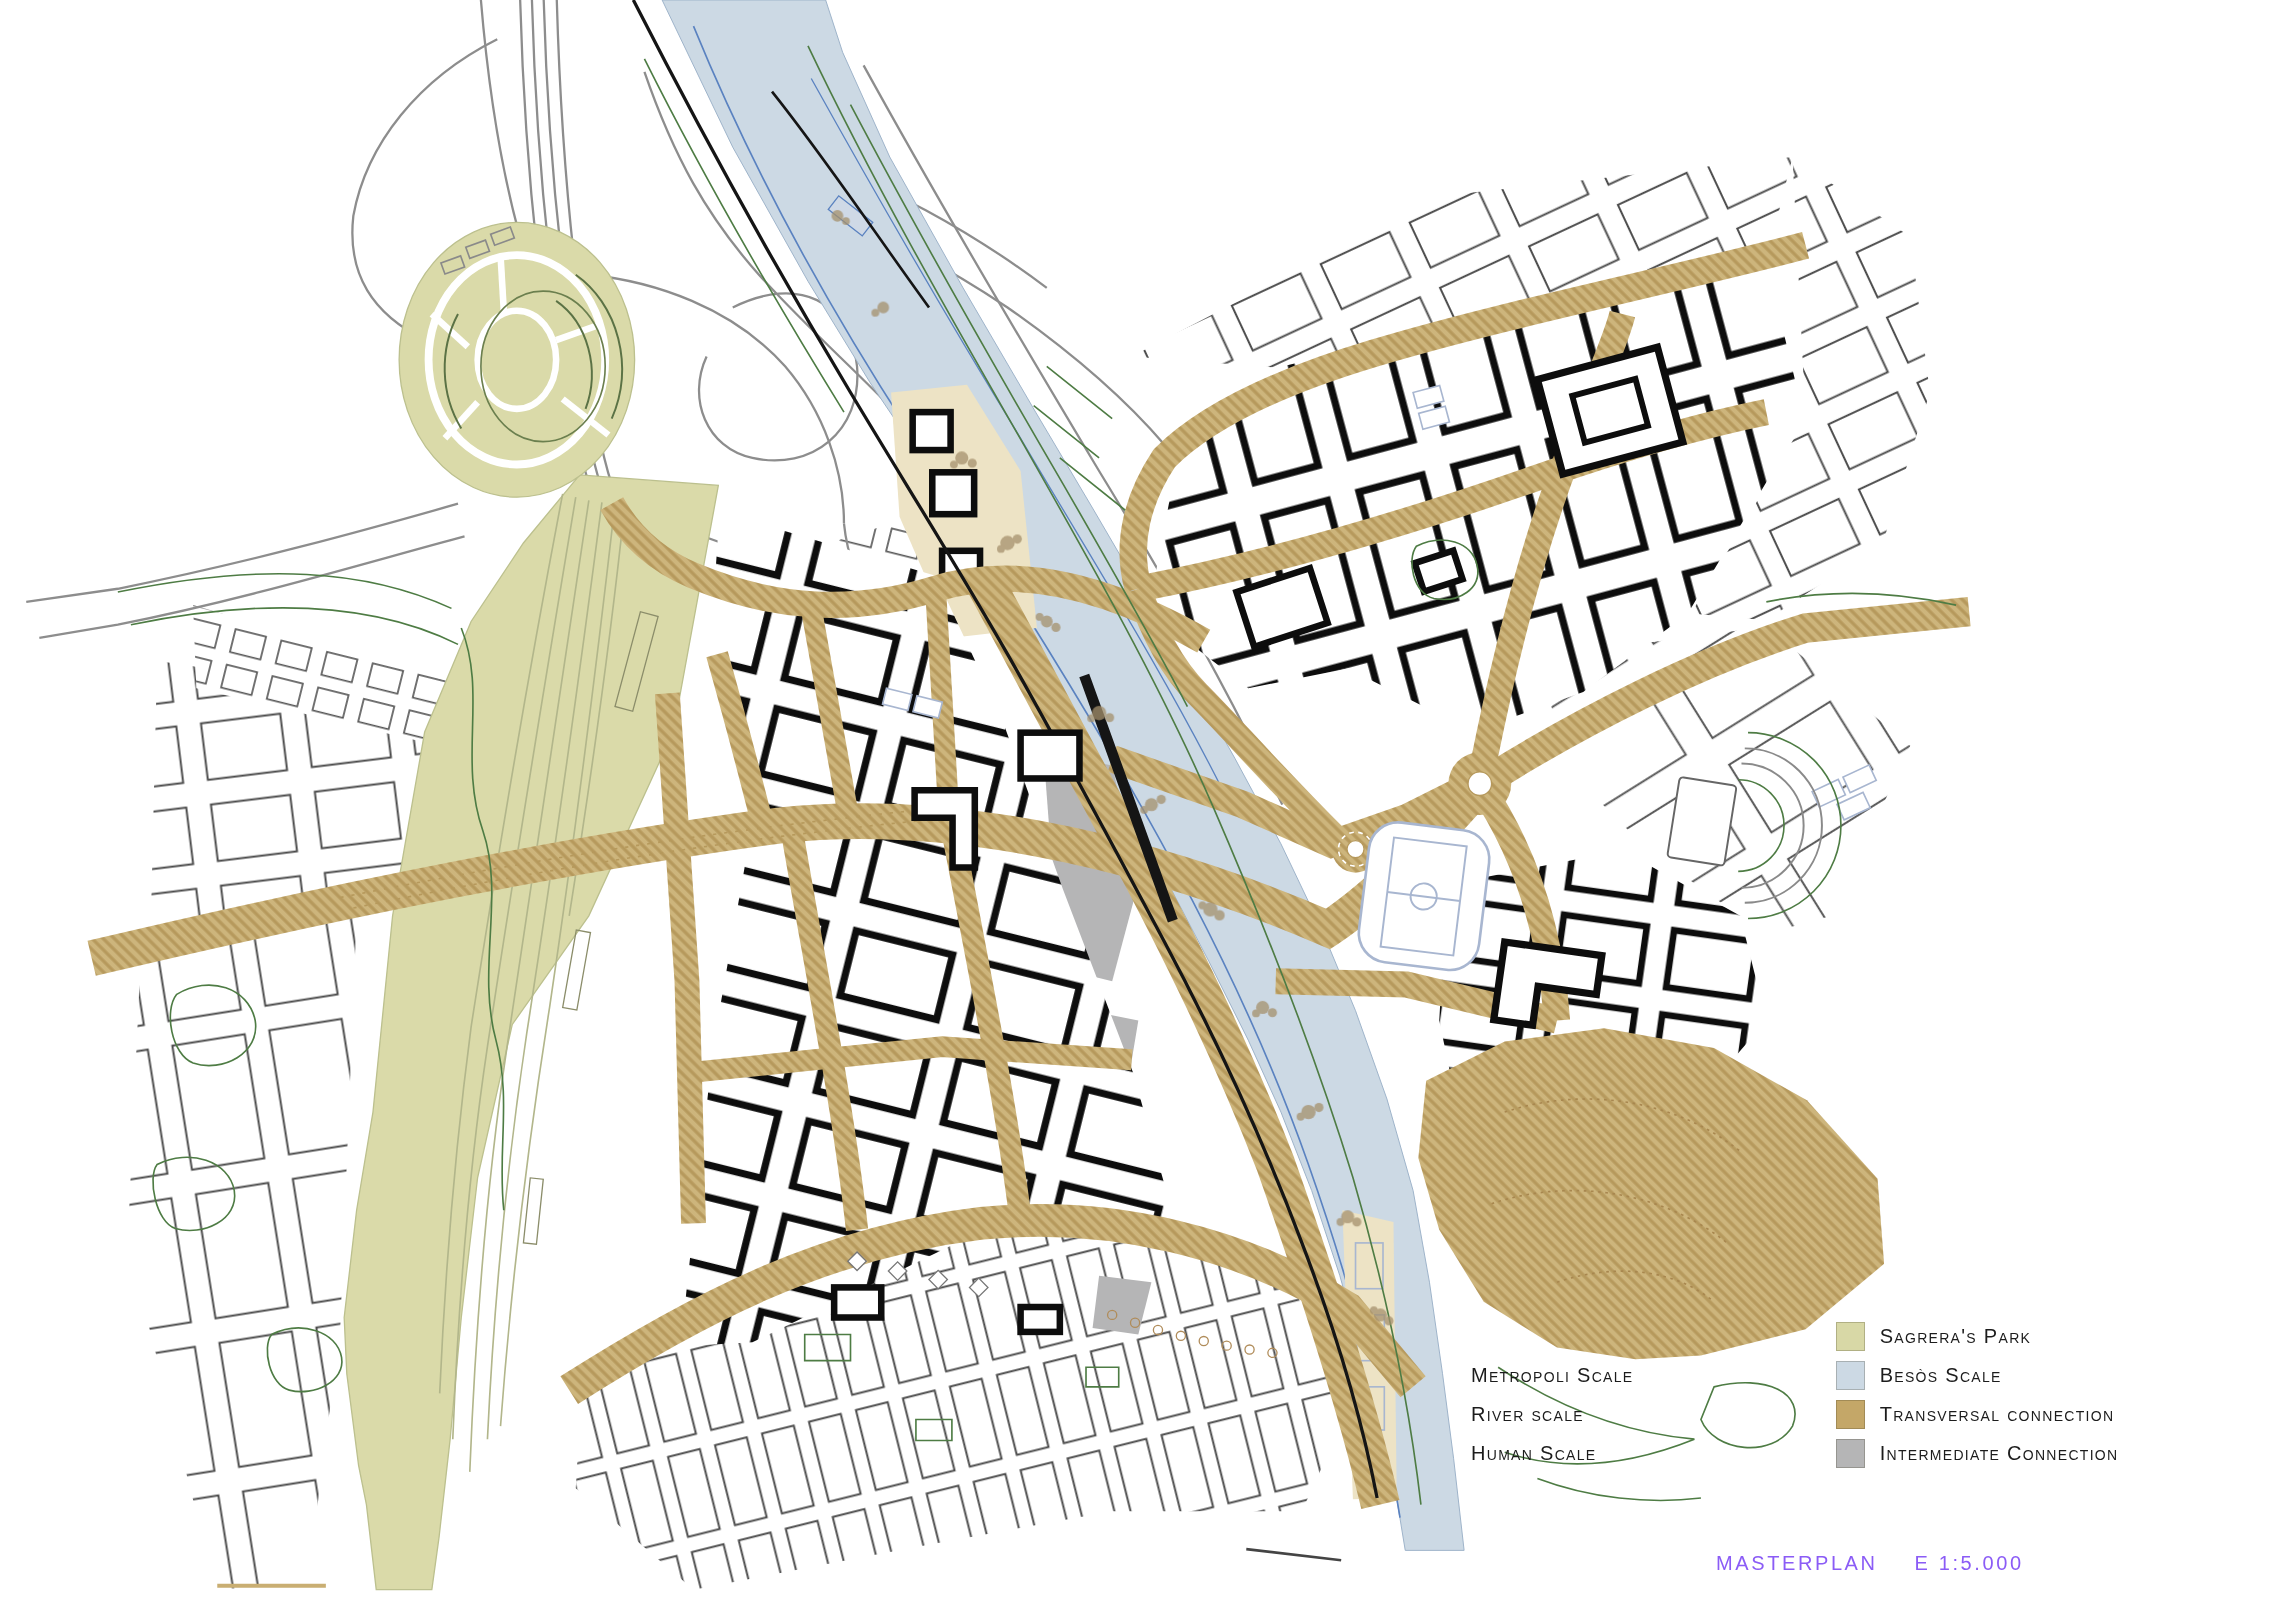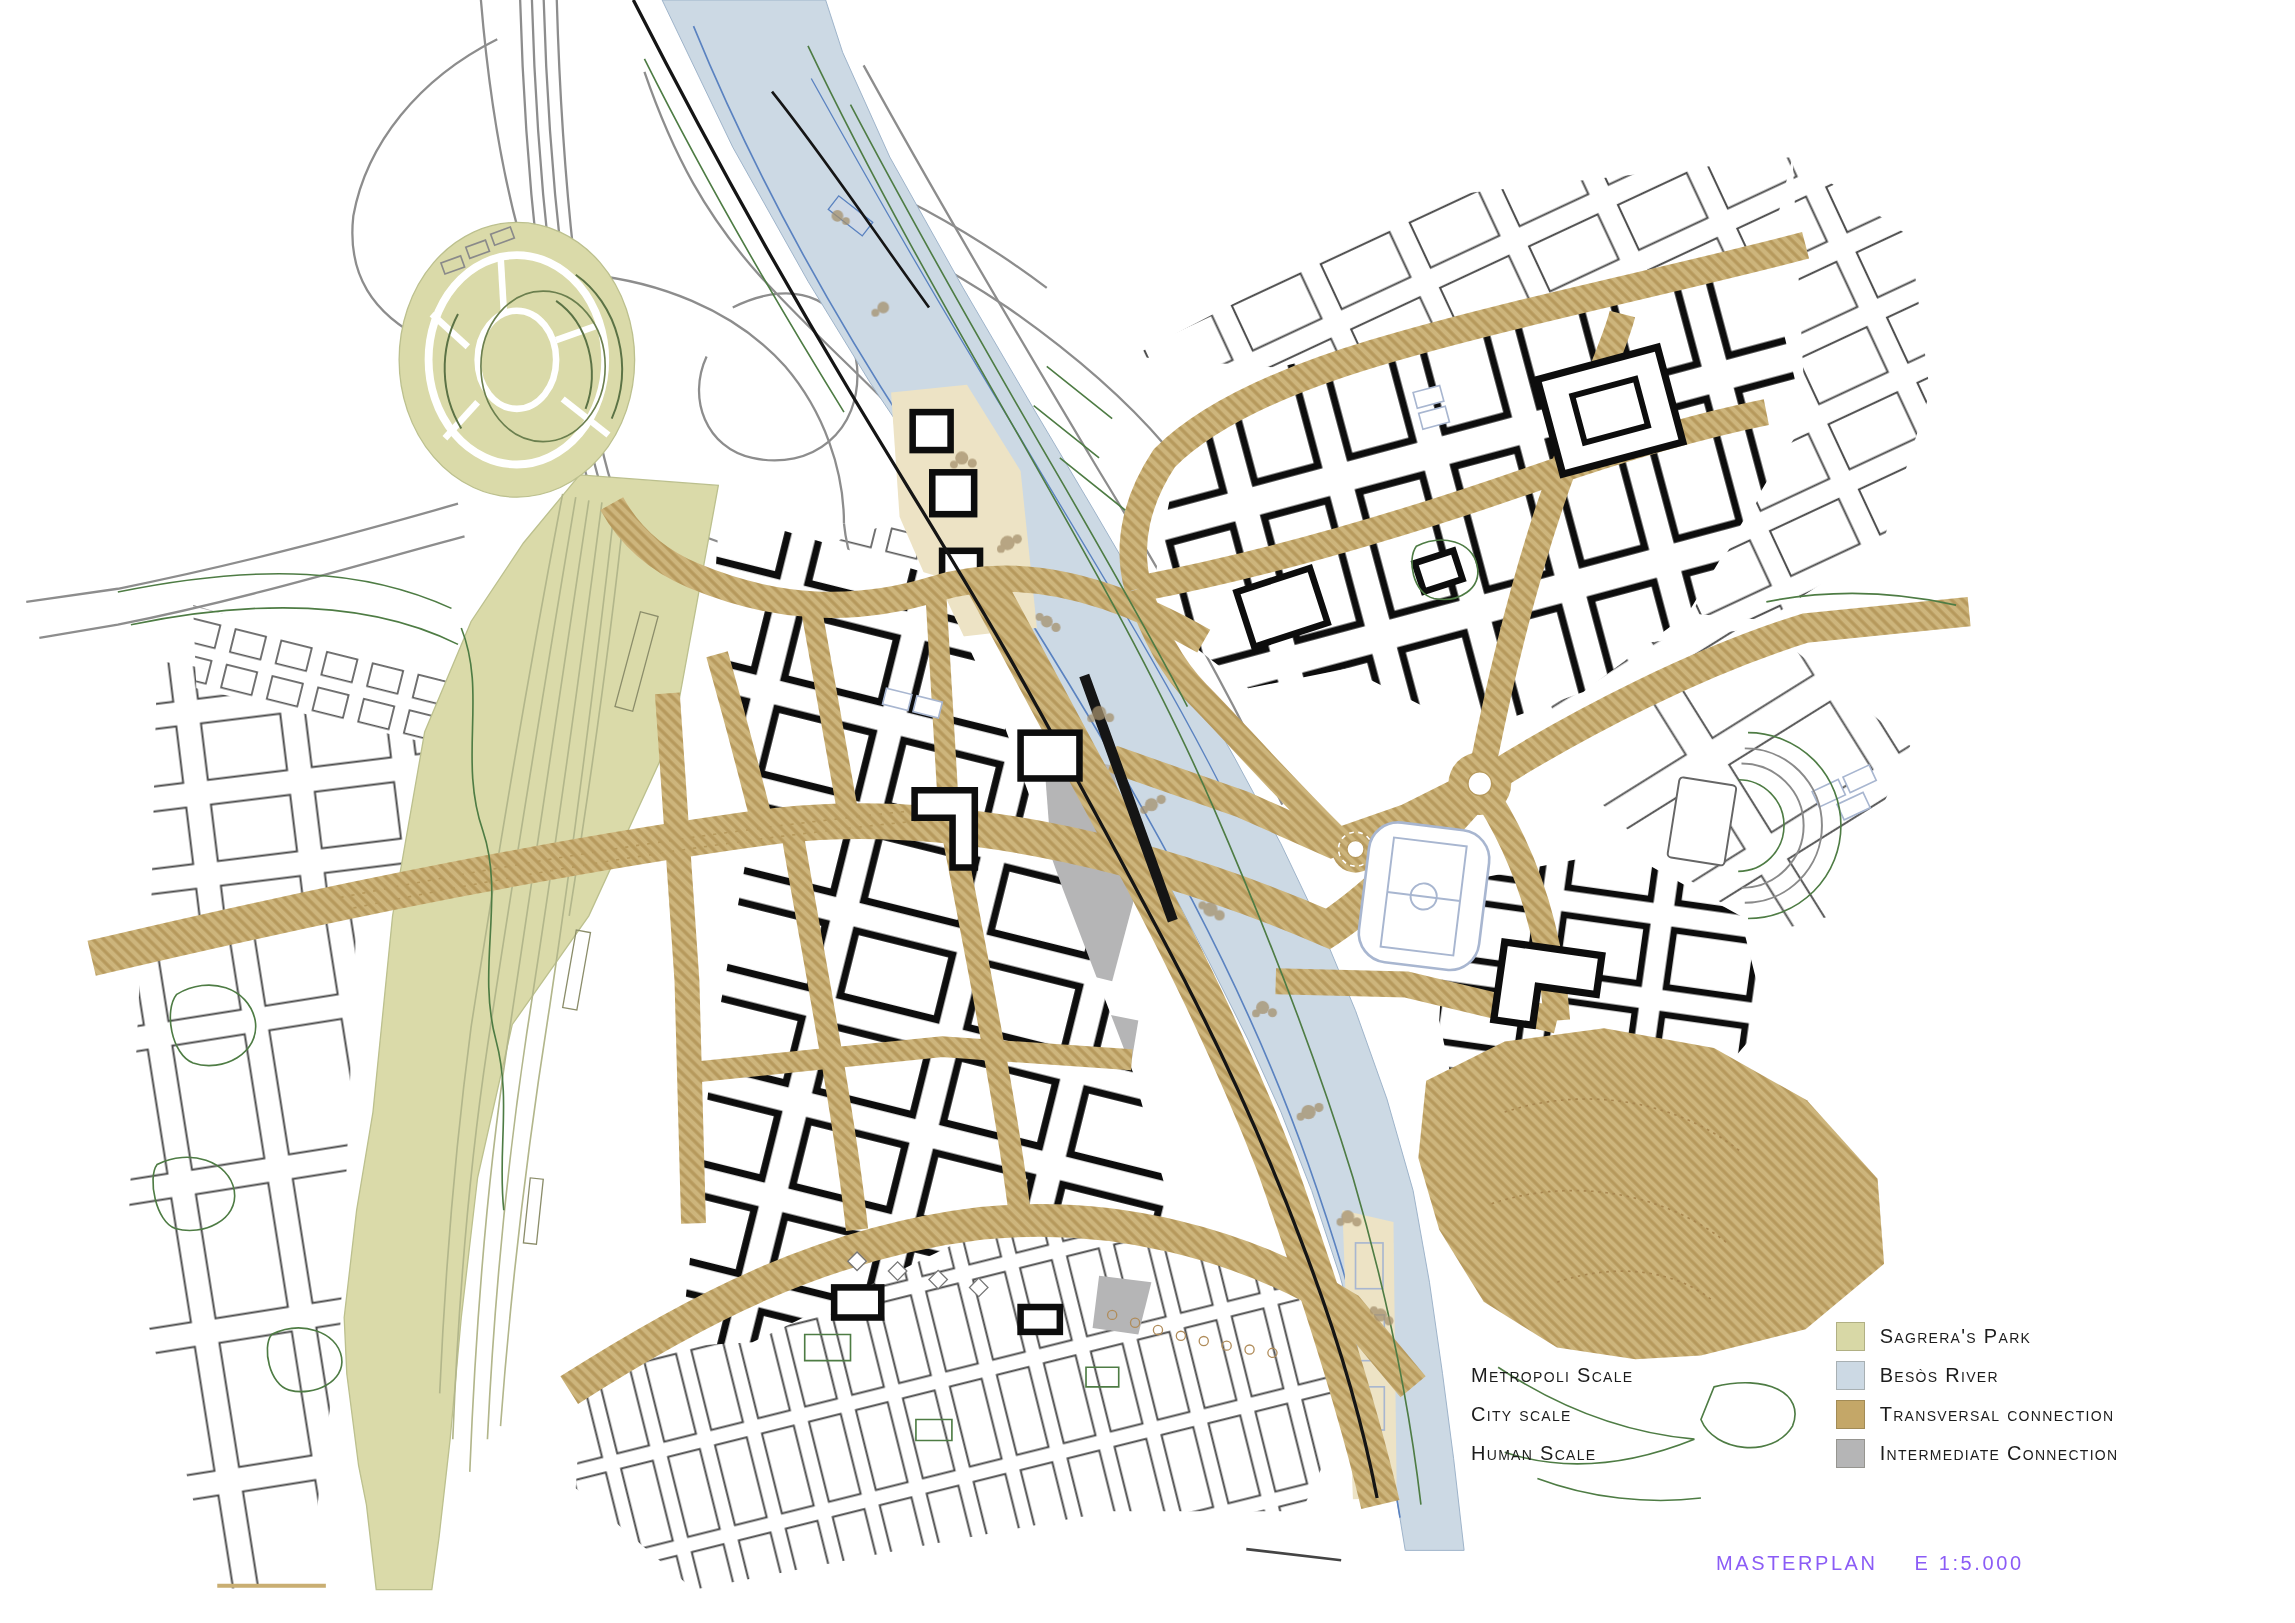--- a/index.html
+++ b/index.html
@@ -367,24 +367,24 @@
 
   <div class="legend">
     <div class="legend-row">
       <div class="scale-cell"></div>
       <div class="swatch" style="background-color: rgb(216, 216, 166);"></div>
       <div class="label-cell">Sagrera's Park</div>
     </div>
     <div class="legend-row">
       <div class="scale-cell">Metropoli Scale</div>
       <div class="swatch" style="background-color: rgb(204, 217, 228);"></div>
-      <div class="label-cell">Besòs River</div>
+      <div class="label-cell">Besòs Scale</div>
     </div>
     <div class="legend-row">
-      <div class="scale-cell">City scale</div>
+      <div class="scale-cell">River scale</div>
       <div class="swatch" style="background-color: rgb(196, 167, 104);"></div>
       <div class="label-cell">Transversal connection</div>
     </div>
     <div class="legend-row">
       <div class="scale-cell">Human Scale</div>
       <div class="swatch" style="background-color: rgb(181, 181, 182);"></div>
       <div class="label-cell">Intermediate Connection</div>
     </div>
   </div>
 

